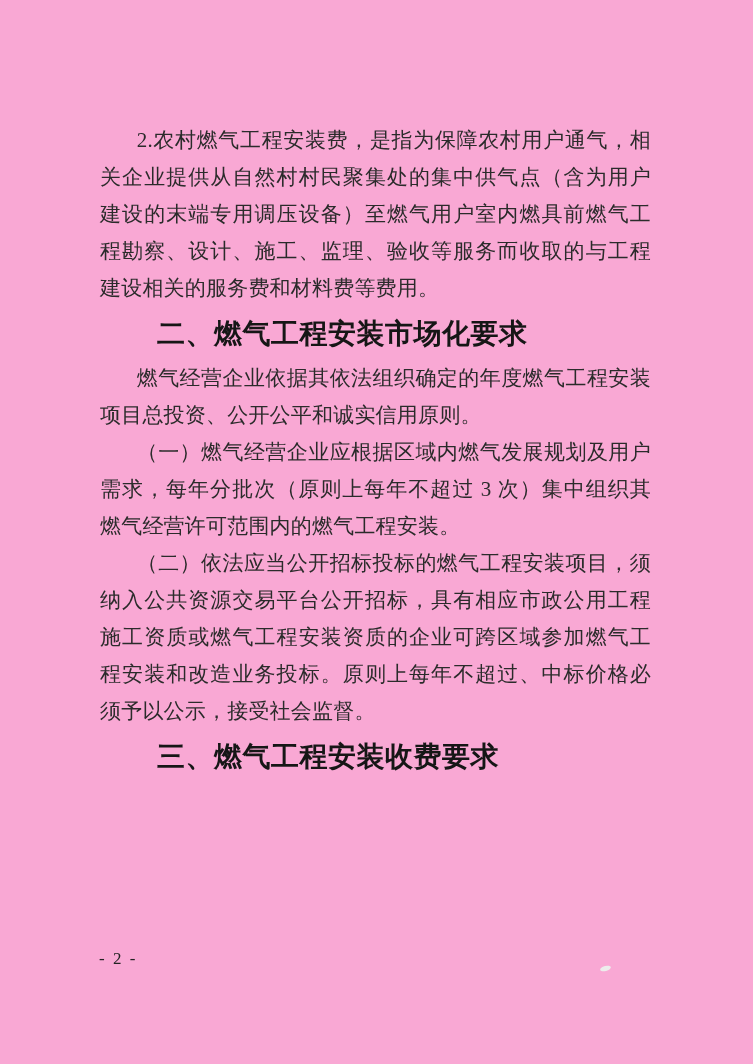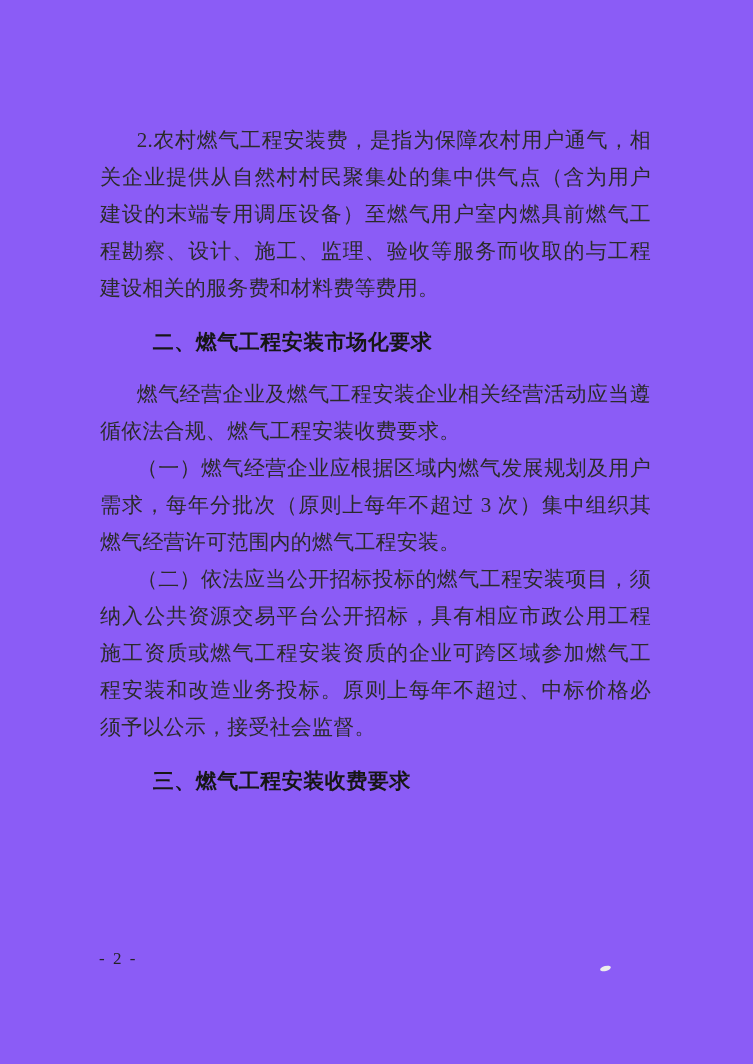--- a/index.html
+++ b/index.html
@@ -5,21 +5,21 @@
   html, body {
     margin: 0;
     padding: 0;
     background: #e9e9e9;
   }
   .page {
     position: relative;
     width: 753px;
     height: 1064px;
     margin: 0 auto;
-    background: #8b5cf6;
+    background: #f9a8d4;
     overflow: hidden;
     box-shadow: 0 0 4px rgba(0,0,0,0.15);
     font-family: "Liberation Serif", serif;
     color: #2b2b2b;
   }
   .content {
     position: absolute;
     left: 100px;
     top: 122px;
     width: 551px;
@@ -27,26 +27,26 @@
     line-height: 37px;
     text-align: justify;
     text-justify: inter-ideograph;
   }
   .para {
     margin: 0;
     text-indent: 1.75em;
     letter-spacing: 0.2px;
   }
   .heading {
-    margin: 16px;
+    margin: 8px;
     text-indent: 1.75em;
     font-family: "Liberation Sans", sans-serif;
     font-weight: bold;
     color: #161616;
-    font-size: 21px;
+    font-size: 28px;
     line-height: 37px;
     letter-spacing: 0.5px;
   }
   .page-number {
     position: absolute;
     left: 99px;
     top: 949px;
     font-size: 17px;
     letter-spacing: 2px;
     color: #232323;
@@ -63,21 +63,21 @@
     transform: rotate(-15deg);
   }
 </style>
 </head>
 <body>
 
 <div class="page">
   <div class="content">
     <p class="para">2.农村燃气工程安装费，是指为保障农村用户通气，相关企业提供从自然村村民聚集处的集中供气点（含为用户建设的末端专用调压设备）至燃气用户室内燃具前燃气工程勘察、设计、施工、监理、验收等服务而收取的与工程建设相关的服务费和材料费等费用。</p>
     <h2 class="heading">二、燃气工程安装市场化要求</h2>
-    <p class="para">燃气经营企业及燃气工程安装企业相关经营活动应当遵循依法合规、燃气工程安装收费要求。</p>
+    <p class="para">燃气经营企业依据其依法组织确定的年度燃气工程安装项目总投资、公开公平和诚实信用原则。</p>
     <p class="para">（一）燃气经营企业应根据区域内燃气发展规划及用户需求，每年分批次（原则上每年不超过 3 次）集中组织其燃气经营许可范围内的燃气工程安装。</p>
     <p class="para">（二）依法应当公开招标投标的燃气工程安装项目，须纳入公共资源交易平台公开招标，具有相应市政公用工程施工资质或燃气工程安装资质的企业可跨区域参加燃气工程安装和改造业务投标。原则上每年不超过、中标价格必须予以公示，接受社会监督。</p>
     <h2 class="heading">三、燃气工程安装收费要求</h2>
   </div>
 
   <div class="page-number">- 2 -</div>
 
   <div class="scan-artifact"></div>
 </div>
 

